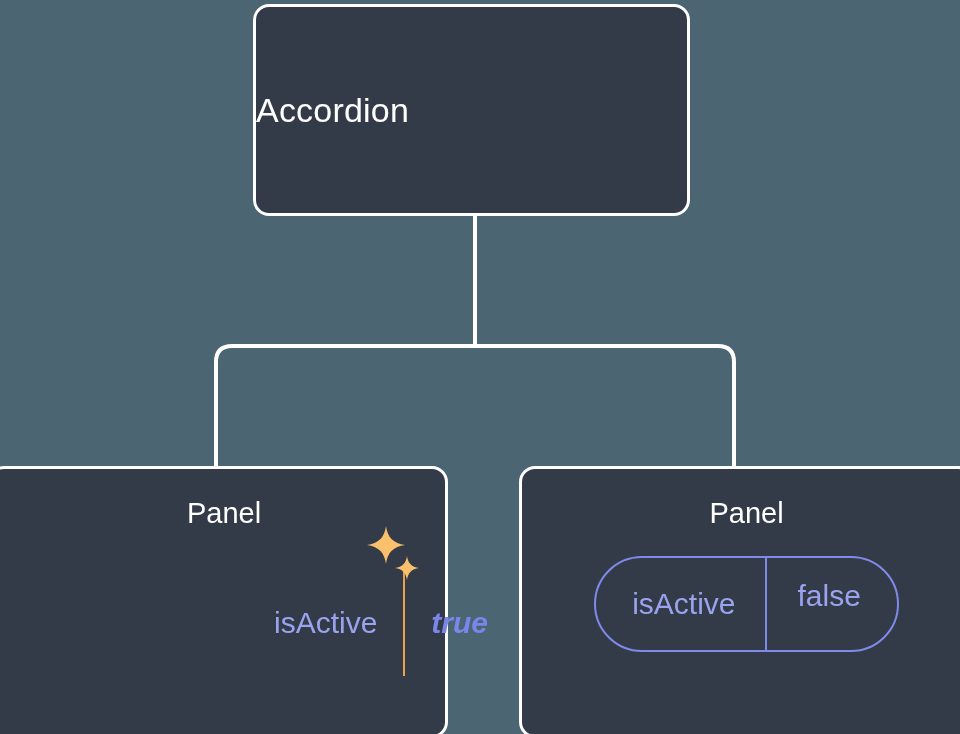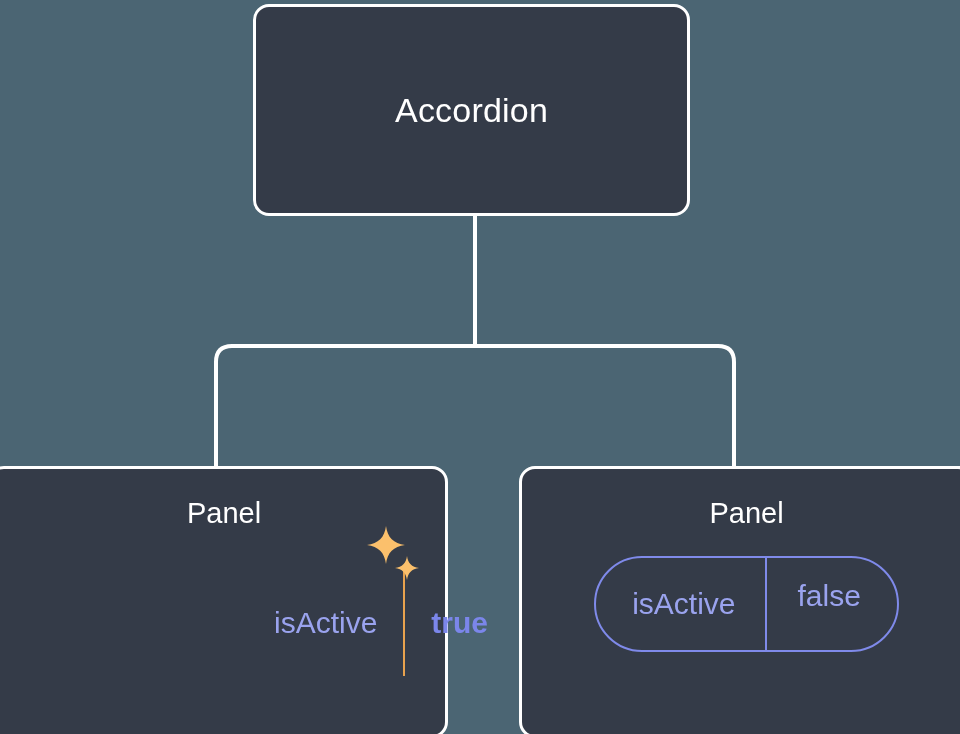--- a/index.html
+++ b/index.html
@@ -37,21 +37,20 @@
     border: 3px solid #ffffff;
     border-radius: 16px;
   }
   .node-root {
     left: 253px;
     top: 4px;
     width: 437px;
     height: 212px;
     display: flex;
     align-items: center;
-    justify-content: center;
   }
   .node-title-root {
     color: #ffffff;
     font-size: 34px;
     letter-spacing: 0.2px;
     font-weight: 400;
   }
 
   .node-child {
     top: 466px;
@@ -126,20 +125,21 @@
   }
   .pill-highlight .pill-cell {
     font-size: 30px;
   }
   .pill-highlight .pill-name  { padding: 0 26px 0 36px; }
   .pill-highlight .pill-value {
     padding: 0 40px 0 26px;
     border-left: 2px solid #e8a24e;
     color: #7b86ea;
     font-weight: 700;
+    font-style: italic;
   }
 
   
   .sparkles {
     position: absolute;
     right: 18px;
     top: -30px;
     width: 60px;
     height: 70px;
     pointer-events: none;

